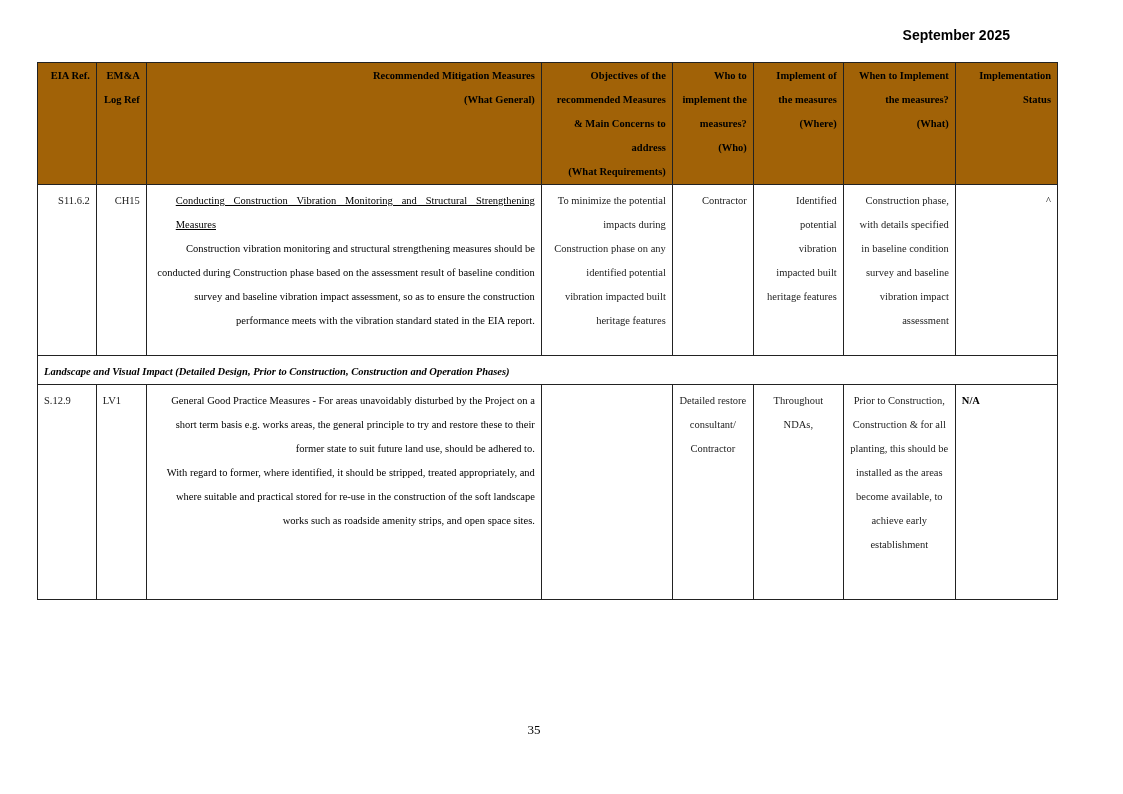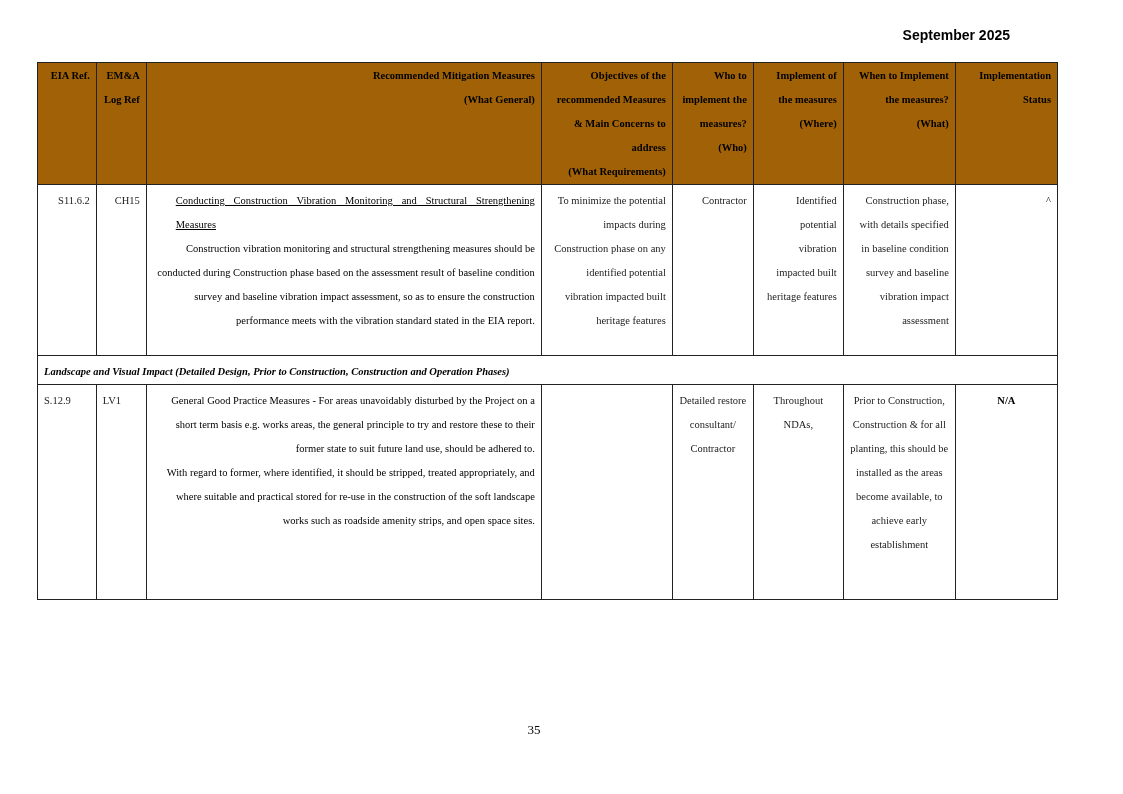--- a/index.html
+++ b/index.html
@@ -96,21 +96,20 @@
     }
     td.section {
       font-style: italic;
       font-weight: bold;
       font-size: 10.5px;
       padding: 1px 6px 0 6px;
       line-height: 23px;
     }
     td.status-bold {
       font-weight: bold;
-      text-align: center;
       font-size: 10.5px;
     }
     td.status-caret {
       text-align: center;
       font-size: 9.5px;
       padding-top: 28px;
     }
     tr.row1 td { height: 166px; text-align: right; }
     tr.row2 td { height: 210px; }
     .page-number {

